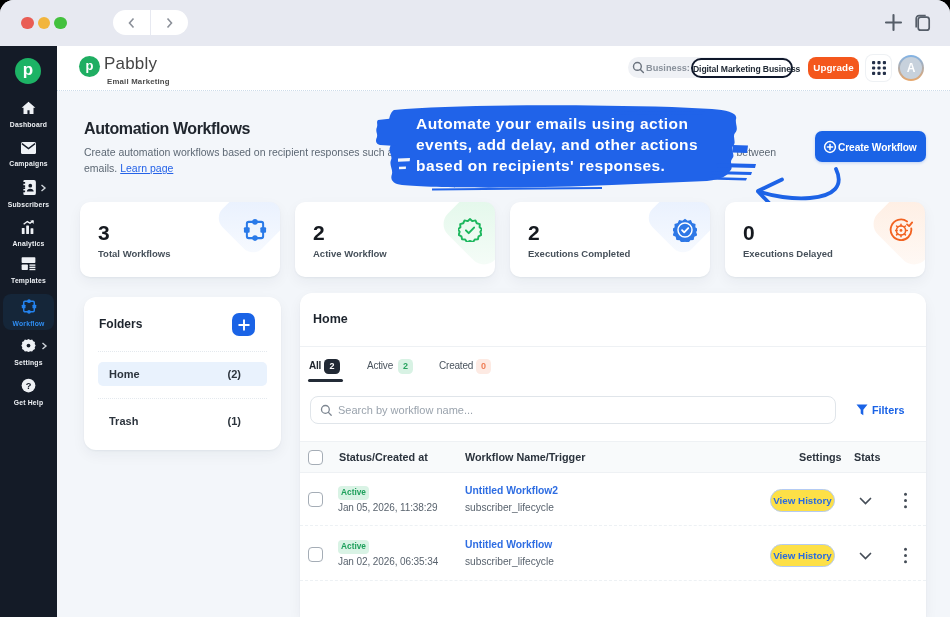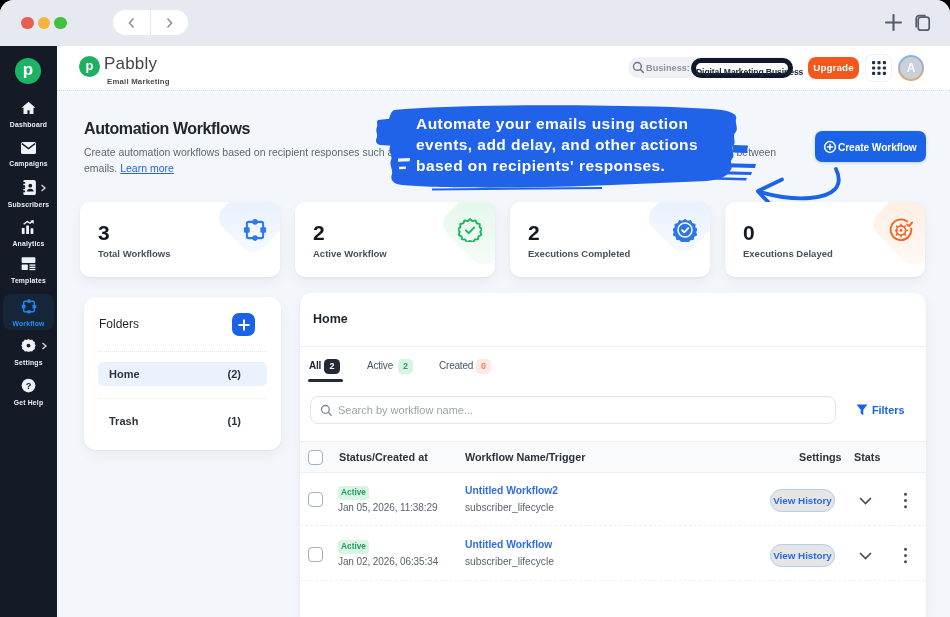--- a/index.html
+++ b/index.html
@@ -15,40 +15,40 @@
 .slogo{position:absolute;left:15px;top:12px;width:26px;height:26px;border-radius:50%;background:#1db365;color:#fff;font-weight:bold;font-size:17px;text-align:center;line-height:24px}
 .sitem{position:absolute;left:0;width:57px;text-align:center;color:#eef1f5}
 .sitem .lb{font-size:6.8px;font-weight:bold;letter-spacing:.2px;margin-top:2px}
 .swrap{position:absolute;left:3px;width:51px;height:36px;border-radius:8px;background:#152639}
 
 .hdr{position:absolute;left:57px;top:46px;width:893px;height:45px;background:#fff;border-bottom:1px dotted #cddcea}
 .plogo{position:absolute;left:79px;top:56px;width:21px;height:21px;border-radius:50%;background:#1fae62;color:#fff;font-weight:bold;font-size:13px;text-align:center;line-height:20px}
 .pword{position:absolute;left:104px;top:54px;font-size:17px;font-weight:normal;color:#454545;letter-spacing:.2px}
 .psub{position:absolute;left:107px;top:76.5px;font-size:7.8px;font-weight:bold;color:#4c4c4c;letter-spacing:.2px}
 .srch{position:absolute;left:628px;top:57px;width:165px;height:21px;background:#eff1f5;border-radius:11px}
-.biz{position:absolute;left:691px;top:57.5px;width:102px;height:20px;background:#fff;border:5px solid #0f172a;border-radius:10px;font-size:8.6px;font-weight:bold;color:#222b36;text-align:center;line-height:18px;white-space:nowrap;letter-spacing:-.1px}
+.biz{position:absolute;left:691px;top:57.5px;width:102px;height:20px;background:#fff;border:2px solid #0f172a;border-radius:10px;font-size:8.6px;font-weight:bold;color:#222b36;text-align:center;line-height:18px;white-space:nowrap;letter-spacing:-.1px}
 .upg{position:absolute;left:808px;top:57px;width:51px;height:22px;background:#f4571c;border-radius:8px;color:#fff;font-size:9.8px;font-weight:bold;text-align:center;line-height:22px;letter-spacing:.1px}
 .gridbtn{position:absolute;left:866px;top:54.5px;width:24.5px;height:26px;background:#fff;border-radius:7px;box-shadow:0 0 0 1px #eef1f4}
 .avatar{position:absolute;left:898px;top:55px;width:26px;height:26px;border-radius:50%;background:linear-gradient(180deg,#7fb3e8,#e8a76b);padding:2px}
 .avatar>div{width:22px;height:22px;border-radius:50%;background:#c7d1dc;color:#fff;font-size:12px;font-weight:bold;text-align:center;line-height:22px}
 
 .content{position:absolute;left:57px;top:91px;width:893px;height:526px}
 .h1{position:absolute;left:84px;top:121px;font-size:16px;line-height:16px;font-weight:bold;color:#20262e;letter-spacing:-.4px}
 .desc{position:absolute;left:84px;font-size:10.5px;line-height:12px;color:#5d6874;white-space:nowrap}
 .desc a{color:#2563e8;text-decoration:underline}
 .cwbtn{position:absolute;left:815px;top:131px;width:111px;height:31px;background:#1a63e6;border-radius:7px;box-shadow:0 1px 3px rgba(26,99,230,.25)}
 .cwbtn span{position:absolute;left:23px;top:10.5px;font-size:10.2px;font-weight:bold;color:#fff;white-space:nowrap;letter-spacing:-.1px}
 .card{position:absolute;top:202px;width:200px;height:75px;background:#fff;border-radius:10px;box-shadow:0 1px 2px rgba(20,30,50,.05),0 5px 14px rgba(20,30,50,.05);overflow:hidden}
 .wedge{position:absolute;transform:rotate(45deg)}
 .num{position:absolute;left:18px;top:20px;font-size:21px;line-height:21px;font-weight:bold;color:#15191f}
 .clbl{position:absolute;left:18px;top:46px;font-size:9.5px;font-weight:bold;color:#46505a}
 .cicon{position:absolute;top:16px;width:24px;height:24px}
 
 .fcard{position:absolute;left:84px;top:297px;width:197px;height:153px;background:#fff;border-radius:12px;box-shadow:0 1px 2px rgba(20,30,50,.05),0 5px 14px rgba(20,30,50,.05)}
-.ftitle{position:absolute;left:15px;top:19.5px;font-size:12px;font-weight:normal;color:#1d242d}
+.ftitle{position:absolute;left:15px;top:19.5px;font-size:12px;font-weight:bold;color:#1d242d}
 .fplus{position:absolute;left:148px;top:16px;width:23px;height:23px;background:#1a63e6;border-radius:7px}
 .fsep{position:absolute;left:14px;width:169px;border-top:1.5px dotted #e4e9ee}
 .frow{position:absolute;left:14px;width:169px;height:24px;border-radius:5px;font-size:11px;font-weight:bold;color:#2c343d;line-height:24px}
 .frow .cnt{position:absolute;right:26px;font-weight:bold}
 
 .mcard{position:absolute;left:300px;top:293px;width:626px;height:324px;background:#fff;border-radius:12px 12px 0 0;box-shadow:0 1px 2px rgba(20,30,50,.05),0 5px 14px rgba(20,30,50,.05)}
 .mtitle{position:absolute;left:13px;top:18.5px;font-size:12.5px;font-weight:bold;color:#1d242d}
 .mline{position:absolute;left:0;top:53px;width:626px;border-top:1px solid #eef1f4}
 .tab{position:absolute;top:66.5px;font-size:10px;letter-spacing:-.2px}
 .badge{position:absolute;top:66px;height:15px;border-radius:4.5px;font-size:9px;font-weight:bold;text-align:center;line-height:15px}
@@ -58,21 +58,21 @@
 .filters{position:absolute;left:572px;top:110.5px;font-size:10.8px;font-weight:bold;color:#1a63e6}
 
 .thead{position:absolute;left:0;top:148px;width:626px;height:32px;background:#f8fafb;border-top:1px solid #eef1f4;border-bottom:1px solid #eef1f4}
 .th{position:absolute;top:9px;font-size:10.8px;font-weight:bold;color:#2b333d}
 .cb{position:absolute;width:14.5px;height:14.5px;border:1.7px solid #a5adb6;border-radius:4px;background:#fff}
 .trow{position:absolute;left:0;width:626px;height:53px}
 .abadge{position:absolute;left:38px;width:31px;height:13.5px;background:#d9f3e5;border-radius:4px;color:#1fa05c;font-size:8.3px;font-weight:bold;text-align:center;line-height:13.5px}
 .tdate{position:absolute;left:38px;font-size:10px;color:#59636e;letter-spacing:-.1px}
 .tlink{position:absolute;left:165px;font-size:10.3px;font-weight:bold;color:#2e6de2}
 .tsub{position:absolute;left:165px;font-size:10.2px;color:#59636e}
-.vh{position:absolute;left:470px;width:65px;height:23px;border:1px solid #b4cbf3;border-radius:12px;background:#e5e5e5;color:#2b6be0;font-size:9.8px;font-weight:bold;text-align:center;line-height:21px}
+.vh{position:absolute;left:470px;width:65px;height:23px;border:1px solid #b4cbf3;border-radius:12px;background:#fde047;color:#2b6be0;font-size:9.8px;font-weight:bold;text-align:center;line-height:21px}
 .mfoot{position:absolute;left:0;top:288px;width:626px;height:36px;border-top:1.5px dotted #e6ebf0}
 .toggle{position:absolute;left:9px;top:9px;width:26px;height:13px;background:#d8dce1;border-radius:7px}
 .knob{position:absolute;left:-2px;top:-1.5px;width:16px;height:16px;border-radius:50%;background:#fff;box-shadow:0 1px 2.5px rgba(0,0,0,.35)}
 .ftext{position:absolute;font-size:10.8px;color:#4a525c}
 </style>
 </head>
 <body>
 <div class="win">
 
   <div class="topbar">
@@ -202,21 +202,21 @@
       </svg>
     </div>
   <div class="avatar">
       <div>A</div>
     </div>
 
   <div class="content"></div>
   <div class="h1">Automation Workflows</div>
   <div class="desc" style="top:145.5px">Create automation workflows based on recipient responses such as email opens and clicks, and also add the delay to be</div>
   <div class="desc" style="left:736.5px;top:145.5px">between</div>
-  <div class="desc" style="top:162px">emails. <a>Learn more</a></div>
+  <div class="desc" style="top:162px">emails. <a>Learn page</a></div>
   <svg id="callout" style="position:absolute;left:372px;top:101px" width="400" height="95" viewBox="0 0 400 95">
     <path d="M22 9 C80 4 180 3 300 6 L340 8 C355 9 366 12 364 18 C363 23 367 28 363 32 C360 36 365 41 361 45 C358 49 364 54 360 58 C357 62 362 66 358 70 C355 75 350 78 335 80 L240 84 C140 88 60 87 30 84 C20 83 18 78 20 73 C21 68 17 64 19 59 C21 55 16 51 18 46 C20 42 15 38 17 33 C18 28 15 24 17 19 C18 13 20 10 22 9 Z" fill="#2063e9"></path>
     <path d="M6 19 L24 17 L24 45 L8 44 C4 43 3 40 5 36 C6 33 3 30 5 26 C6 23 4 21 6 19 Z" fill="#2063e9"></path>
     <path d="M240 10 L334 11 L334 14 L240 13 Z M268 11 L334 12 333 14 268 13 Z" fill="#2063e9"></path>
     <path d="M345 62 L384 63 L383 67 L344 66 Z" fill="#2063e9"></path>
     <path d="M340 70 L380 71 L379 74 L339 73 Z" fill="#2063e9"></path>
     <path d="M338 76 L375 77 L374 79.5 L337 78.5 Z" fill="#2063e9"></path>
     <path d="M361 44 L376 44.5 L375 52 L360 51.5 Z" fill="#2063e9"></path>
     <path d="M60 87.5 L230 86 L230 88 L60 89.5 Z" fill="#2063e9"></path>
     <path d="M26 57.5 L38 57 L37.7 60.2 L26 60.7 Z M27 65.8 L34 65.5 L33.8 68 L27 68.3 Z" fill="#f3f6fa"></path>

